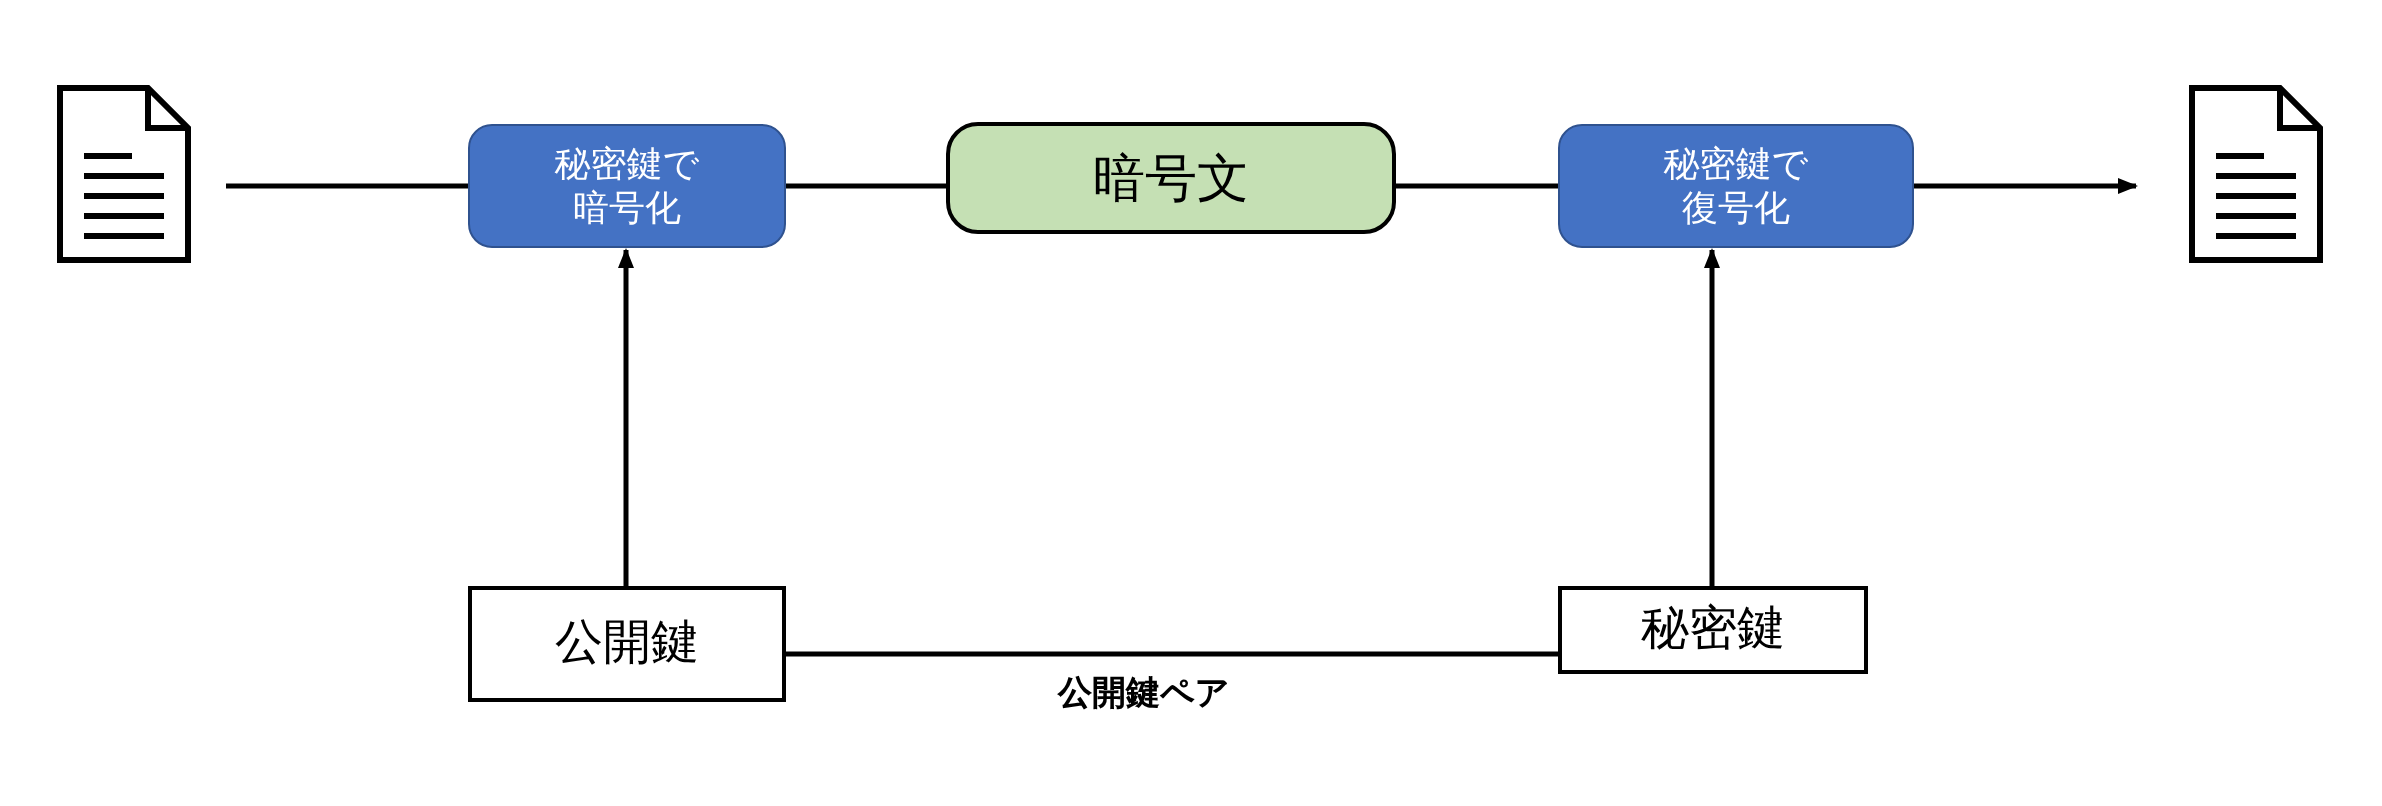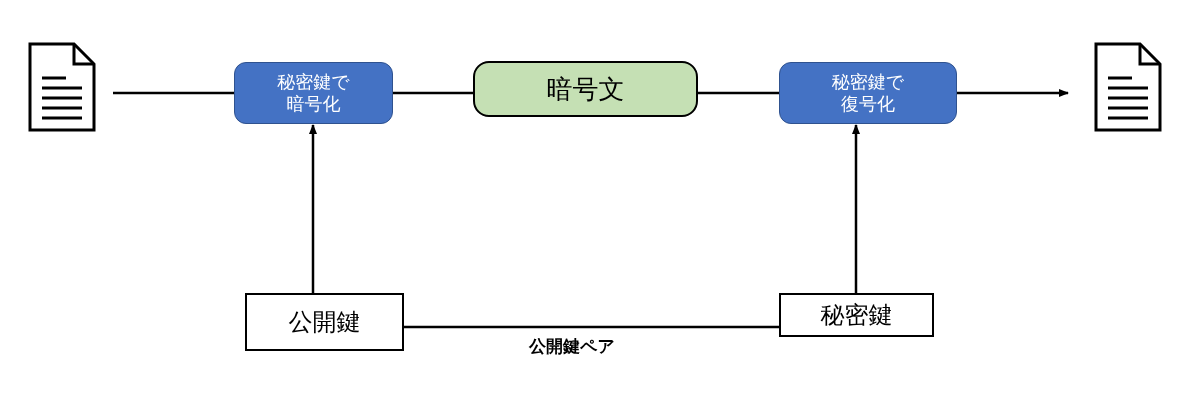--- a/index.html
+++ b/index.html
@@ -121,21 +121,21 @@
     <span>暗号文</span>
   </div>
 
   <div class="node proc two-line" style="left:779px; top:62px; width:178px; height:62px;">
     <div>
       <span>秘密鍵で</span>
       <span>復号化</span>
     </div>
   </div>
 
-  <div class="node keybox" style="left:234px; top:293px; width:159px; height:58px;margin-left:11px;">
+  <div class="node keybox" style="left:234px; top:293px; width:159px; height:58px;">
     <span>公開鍵</span>
   </div>
 
   <div class="node keybox" style="left:779px; top:293px; width:155px; height:44px;">
     <span>秘密鍵</span>
   </div>
 
   <div class="edge-label" style="left:523px; top:303px;margin-top:32px;">公開鍵ペア</div>
 
 </div>

